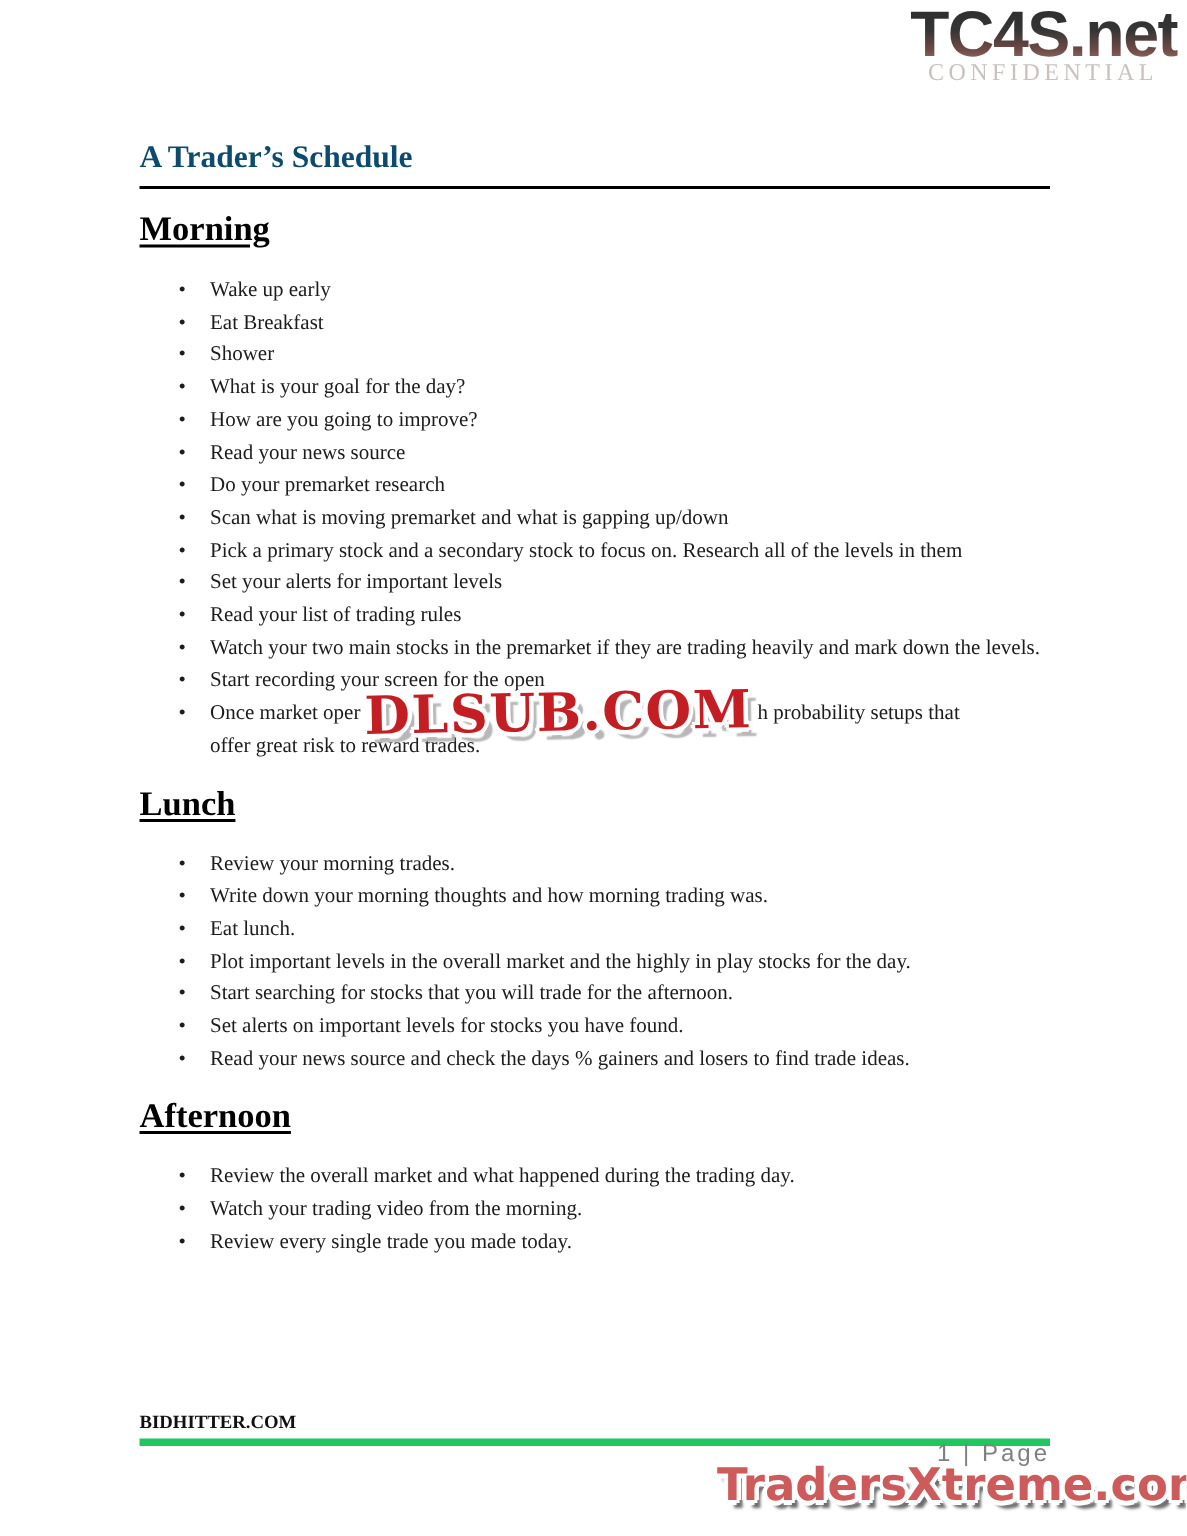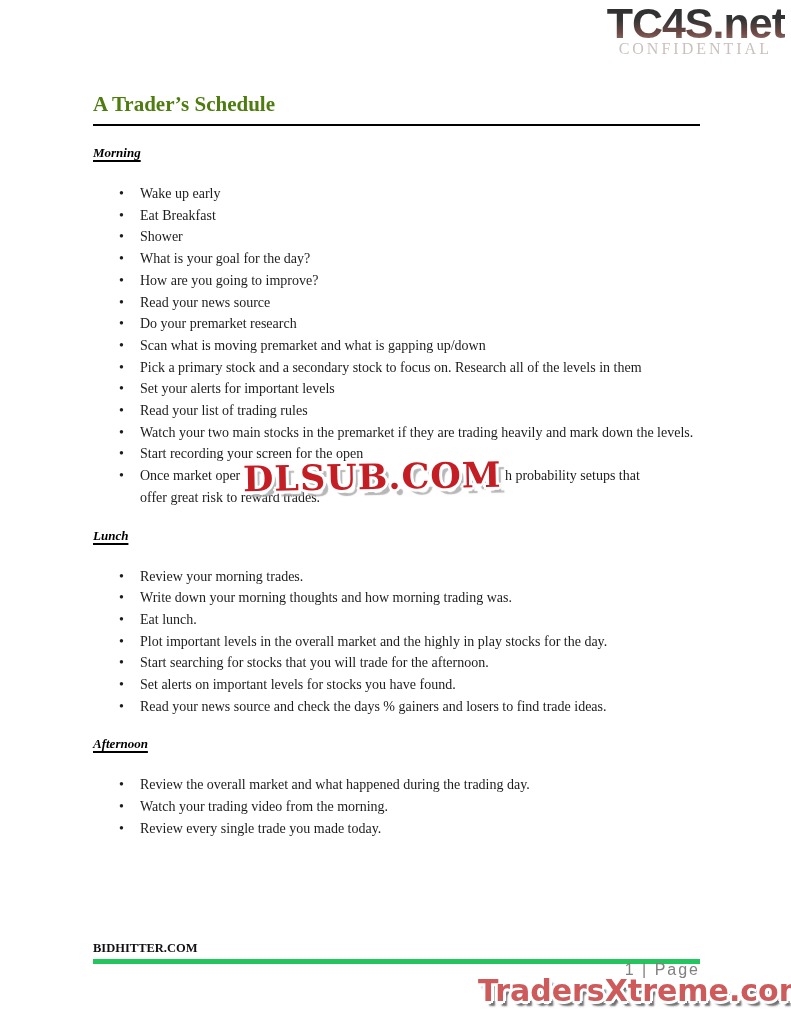--- a/index.html
+++ b/index.html
@@ -23,30 +23,29 @@
     font-family:"Liberation Serif", serif;
     font-size:16px;letter-spacing:3px;color:#c9c1be;
   }
   
   .content{
     position:absolute;left:93px;top:0;width:607px;
     color:#1c1c1c;font-size:14px;line-height:21.7px;
   }
   .title{
     margin:92px 0 0;font-size:21px;line-height:25px;
-    font-weight:bold;color:#4d7c0f;
+    font-weight:bold;color:#0c4a6e;
   }
   .title-rule{border-top:2px solid #000;margin-top:7px;height:0;}
   .section-heading{
-    font-size:13px;line-height:21px;font-weight:bold;color:#000;
+    font-size:23px;line-height:21px;font-weight:bold;color:#000;
     margin:16px 0 20px;
     text-decoration:underline;
     text-decoration-thickness:2px;
     text-underline-offset:3px;
-    font-style:italic;
   }
   ul.bullets{margin:0 0 14px;padding:0 0 0 47px;list-style:none;}
   ul.bullets li{position:relative;margin:0;}
   ul.bullets li::before{
     content:"\2022";position:absolute;left:-21px;top:0;
     font-size:14px;color:#1c1c1c;
   }
   
   .center-stamp{
     display:inline-block;position:relative;z-index:3;

